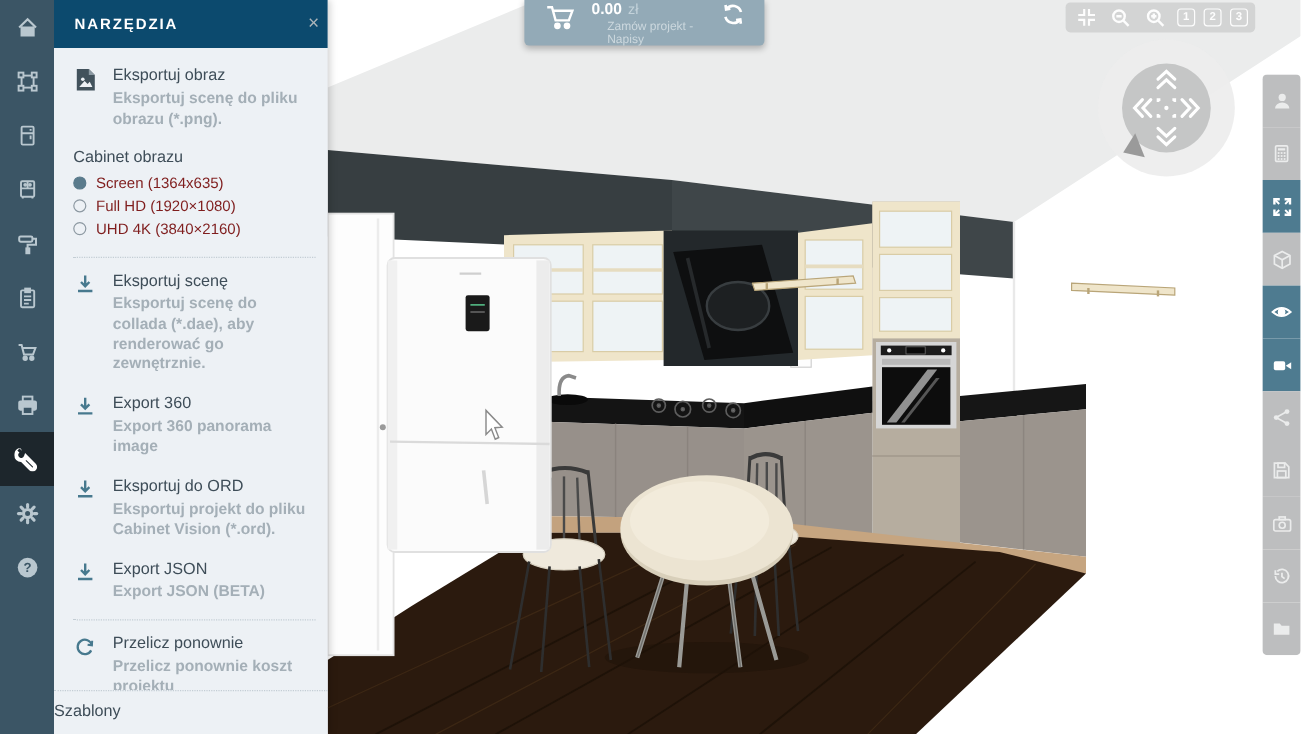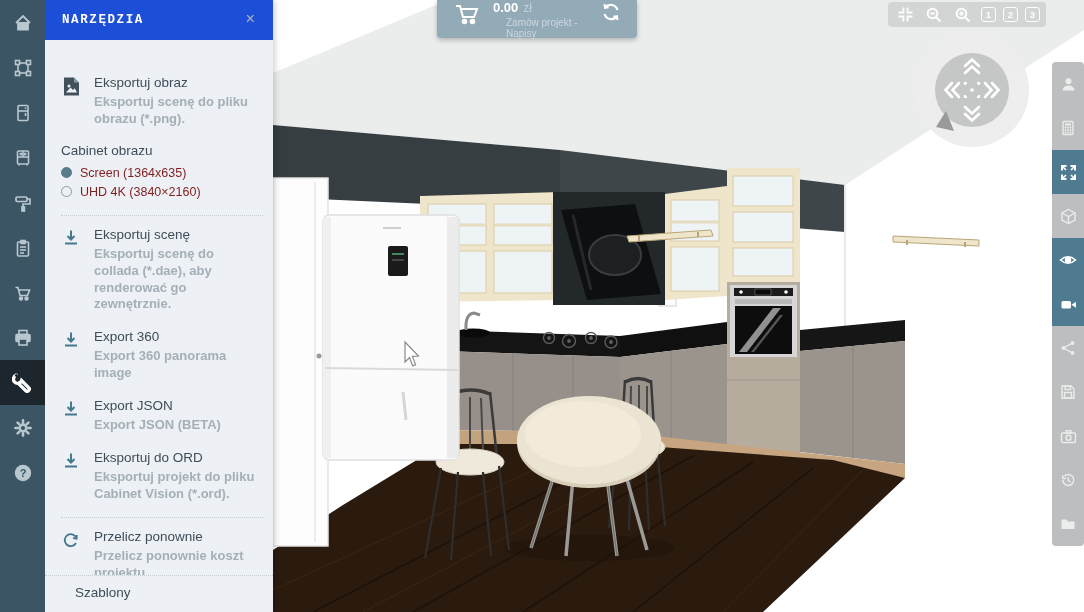--- a/index.html
+++ b/index.html
@@ -10,37 +10,37 @@
   
   .left-rail{position:absolute;left:0;top:0;width:45px;height:612px;background:#3b5565;z-index:30;
              display:flex;flex-direction:column;align-items:stretch;}
   .lr-cell{height:45px;display:flex;align-items:center;justify-content:center;color:#b9c7cf;cursor:pointer;}
   .lr-cell.active{background:#1d262c;color:#ffffff;}
   .lr-cell svg{display:block;}
 
   
   .panel{position:absolute;left:45px;top:0;width:228px;height:612px;background:#edf1f5;z-index:25;
          display:flex;flex-direction:column;box-shadow:2px 0 6px rgba(0,0,0,.18);}
-  .panel-header{height:40px;background:#1d4ed8;color:#fff;display:flex;align-items:center;
-                padding:0 14px 0 17px;flex:0 0 auto;font-family:Liberation Mono, monospace;}
+  .panel-header{height:40px;background:#0c4a6e;color:#fff;display:flex;align-items:center;
+                padding:0 3px 0 17px;flex:0 0 auto;}
   .panel-title{font-size:12.5px;font-weight:bold;letter-spacing:1.6px;flex:1;}
   .panel-close{color:#aeb6ba;font-size:16px;line-height:1;cursor:pointer;padding:2px 4px;}
-  .panel-body{flex:1;overflow:hidden;padding-top:6px;margin-top:20px;}
+  .panel-body{flex:1;overflow:hidden;padding-top:6px;}
   .t-item{display:flex;gap:11px;padding:9px 14px 7px 16px;cursor:pointer;}
   .t-ico{width:22px;flex:0 0 22px;padding-top:1px;}
   .t-title{font-size:13.5px;color:#3e4d58;margin-bottom:4px;}
   .t-desc{font-size:13px;color:#a4afb7;line-height:1.3;max-width:164px;font-weight:bold;}
   .fmt{padding:8px 14px 4px 16px;}
   .fmt-label{font-size:13.5px;color:#3e4d58;margin-bottom:8px;}
   .radio-row{display:flex;align-items:center;gap:8px;margin-bottom:5px;cursor:pointer;}
   .radio-dot{width:11px;height:11px;border-radius:50%;border:1.5px solid #8d99a2;background:#edf1f5;flex:0 0 11px;}
   .radio-dot.filled{background:#5a7b8c;border-color:#5a7b8c;}
   .radio-label{font-size:12.5px;color:#7f1d1d;}
   .dotted-sep{border-top:1px dotted #c3cdd4;margin:7px 10px 2px 16px;}
-  .panel-footer{flex:0 0 auto;border-top:1px dotted #c3cdd4;padding:9px 16px 12px 30px;
+  .panel-footer{flex:0 0 auto;border-top:1px dotted #c3cdd4;padding:9px 16px 12px 0;
                 font-size:13.5px;color:#3e4d58;cursor:pointer;}
 
   
   .scene{position:absolute;left:273px;top:0;width:811px;height:612px;z-index:1;}
 
   
   .top-bar{position:absolute;left:437px;top:0;width:200px;height:38px;background:#93aab7;z-index:40;
            border-radius:0 0 4px 4px;box-shadow:0 2px 5px rgba(0,0,0,.25);
            display:flex;padding:0 12px 12px 16px;cursor:pointer;}
   .tb-cart{flex:0 0 30px;}
@@ -349,20 +349,24 @@
       </div>
 
       <div class="fmt">
         <div class="fmt-label">Cabinet obrazu</div>
         <div class="radio-row">
           <span class="radio-dot filled"></span>
           <span class="radio-label">Screen (1364x635)</span>
         </div>
         <div class="radio-row">
           <span class="radio-dot"></span>
+          <span class="radio-label">Full HD (1920×1080)</span>
+        </div>
+        <div class="radio-row">
+          <span class="radio-dot"></span>
           <span class="radio-label">UHD 4K (3840×2160)</span>
         </div>
       </div>
 
       <div class="dotted-sep"></div>
 
       <div class="t-item">
         <span class="t-ico">
           <svg width="20" height="20" viewBox="0 0 20 20" stroke="#47798e" fill="none" stroke-width="2">
           <path d="M10,2.5 V11 M6.5,8 L10,11.5 L13.5,8"></path>
@@ -387,34 +391,34 @@
       </div>
 
 
       <div class="t-item">
         <span class="t-ico">
           <svg width="20" height="20" viewBox="0 0 20 20" stroke="#47798e" fill="none" stroke-width="2">
           <path d="M10,2.5 V11 M6.5,8 L10,11.5 L13.5,8"></path>
               <line x1="4" y1="15.5" x2="16" y2="15.5"></line>
             </svg></span>
         <span>
-          <div class="t-title">Export JSON</div>
-          <div class="t-desc">Export JSON (BETA)</div>
+          <div class="t-title">Eksportuj do ORD</div>
+          <div class="t-desc">Eksportuj projekt do pliku Cabinet Vision (*.ord).</div>
         </span>
       </div>
 
       <div class="t-item">
         <span class="t-ico">
           <svg width="20" height="20" viewBox="0 0 20 20" stroke="#47798e" fill="none" stroke-width="2">
           <path d="M10,2.5 V11 M6.5,8 L10,11.5 L13.5,8"></path>
               <line x1="4" y1="15.5" x2="16" y2="15.5"></line>
             </svg></span>
         <span>
-          <div class="t-title">Eksportuj do ORD</div>
-          <div class="t-desc">Eksportuj projekt do pliku Cabinet Vision (*.ord).</div>
+          <div class="t-title">Export JSON</div>
+          <div class="t-desc">Export JSON (BETA)</div>
         </span>
       </div>
 
       <div class="dotted-sep"></div>
 
       <div class="t-item">
         <span class="t-ico">
           <svg width="20" height="20" viewBox="0 0 20 20" stroke="#47798e" fill="none" stroke-width="1.9">
           <path d="M15.5,8.5 a6,6 0 1 0 -0.5,4.5"></path>
               <polyline points="15.8,5 15.6,8.7 12,8.2" stroke-width="1.7"></polyline>

